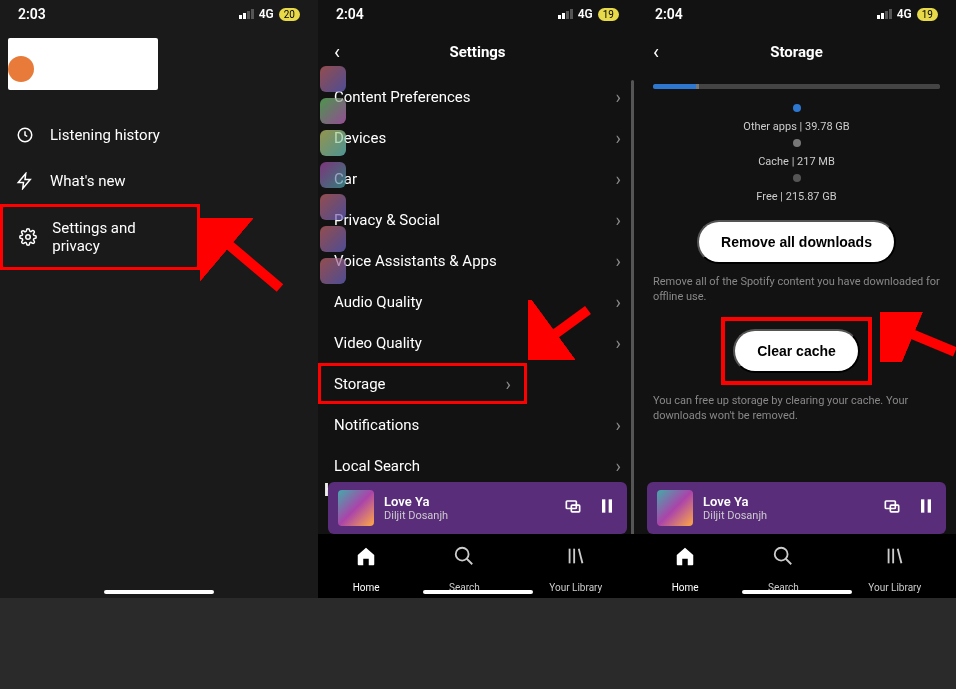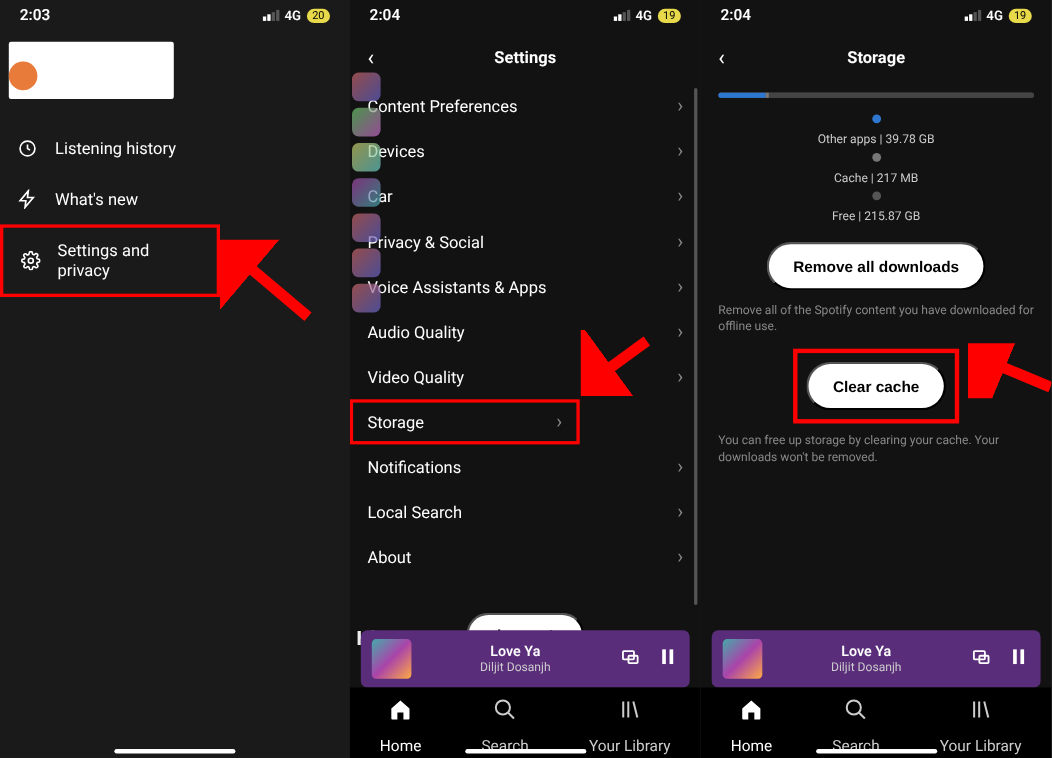--- a/index.html
+++ b/index.html
@@ -1,17 +1,17 @@
 <!DOCTYPE html>
 <html><head>
 <meta charset="utf-8">
 <style>
   * { margin: 0; padding: 0; box-sizing: border-box; }
   body { background: #2a2a2a; font-family: -apple-system, BlinkMacSystemFont, "Segoe UI", Roboto, sans-serif; color: #fff; width: 956px; height: 689px; display: flex; }
-  .phone { position: relative; height: 689px; overflow: hidden; }
+  .phone { position: relative; height: 598px; overflow: hidden; }
   .phone1 { width: 318px; background: #1a1a1a; }
   .phone2 { width: 319px; background: #121212; }
   .phone3 { width: 319px; background: #121212; }
 
   .statusbar { display: flex; justify-content: space-between; align-items: center; padding: 6px 18px; font-size: 14px; font-weight: 600; height: 28px; }
   .status-right { display: flex; align-items: center; gap: 5px; font-size: 12px; }
   .signal-bars { display: inline-flex; align-items: flex-end; gap: 1px; }
   .signal-bars span { width: 3px; background: #fff; display: inline-block; }
   .signal-bars span:nth-child(1){height:4px;} .signal-bars span:nth-child(2){height:6px;}
   .signal-bars span:nth-child(3){height:8px; background:#555;} .signal-bars span:nth-child(4){height:10px; background:#555;}
@@ -32,27 +32,27 @@
   .settings-list { }
   .settings-item { display:flex; justify-content:space-between; align-items:center; padding: 10px 16px; font-size:15px; }
   .settings-item.highlight { border:3px solid #ff0000; margin-right: 110px; padding:7px 13px;}
   .chev { color:#888; font-size:18px; }
   .scroll-indicator { position:absolute; right:3px; top:80px; width:3px; height:470px; background:#555; border-radius:2px;}
 
   .logout-btn { background:#fff; color:#000; font-weight:700; border-radius:22px; padding:10px 26px; margin: 30px auto 0; display:block; width:fit-content; font-size:14px;}
 
   .nowplaying { position:absolute; bottom:64px; left:10px; right:10px; background:#5a2d7a; border-radius:6px; padding:8px 10px; display:flex; align-items:center; gap:10px; }
   .np-art { width:36px; height:36px; background: linear-gradient(135deg,#4aa,#a4a,#fa4); border-radius:4px;}
-  .np-text { flex:1;text-align:center; }
+  .np-text { flex:1; }
   .np-title { font-size:13px; font-weight:600;}
   .np-artist { font-size:11px; color:#ccc;}
   .np-icons { display:flex; gap:14px; align-items:center;}
 
   .navbar { position:absolute; bottom:0; left:0; right:0; height:64px; background:#000; display:flex; justify-content:space-around; align-items:center; padding-top:6px;}
-  .nav-item { display:flex; flex-direction:column; align-items:center; gap:15px; font-size:14px; color:#ccc;}
+  .nav-item { display:flex; flex-direction:column; align-items:center; gap:15px; font-size:10px; color:#ccc;}
   .nav-item.active { color:#fff; }
   .nav-icon { width:22px; height:22px; display:flex; align-items:center; justify-content:center;}
 
   
   .storage-bar { height:5px; background:#444; border-radius:3px; margin: 8px 16px 12px; overflow:hidden; display:flex;}
   .storage-seg { height:100%;}
   .legend { padding:0 16px; }
   .legend-row { display:flex; align-items:center; gap:8px; font-size:11px; color:#ccc; padding:3px 0;flex-direction:column;}
   .dot { width:8px; height:8px; border-radius:50%;}
   .action-btn { background:#fff; color:#000; font-weight:700; border-radius:24px; padding:12px 22px; display:block; margin:14px auto 8px; width:fit-content; font-size:14px;}

